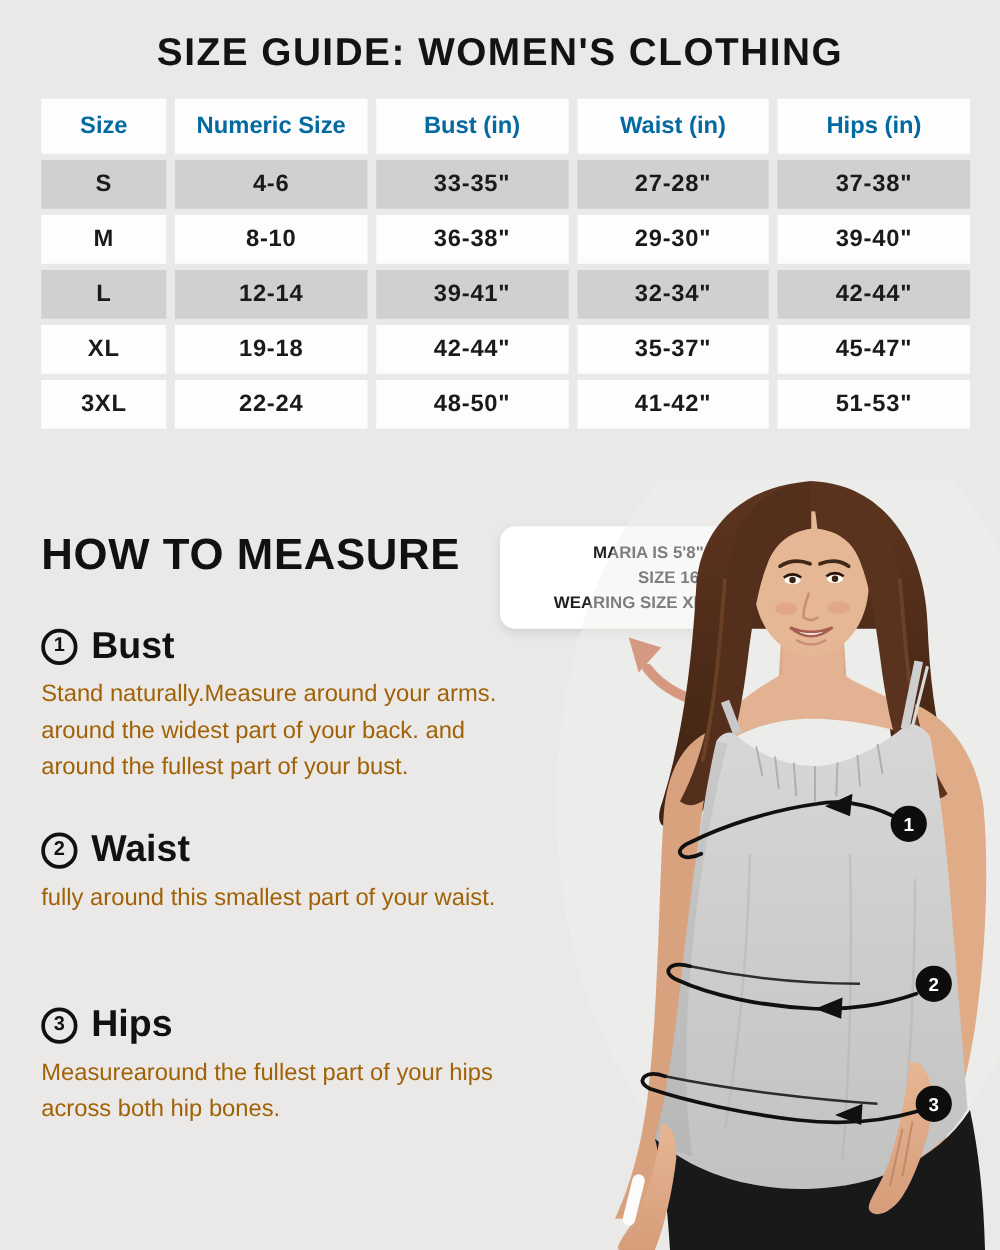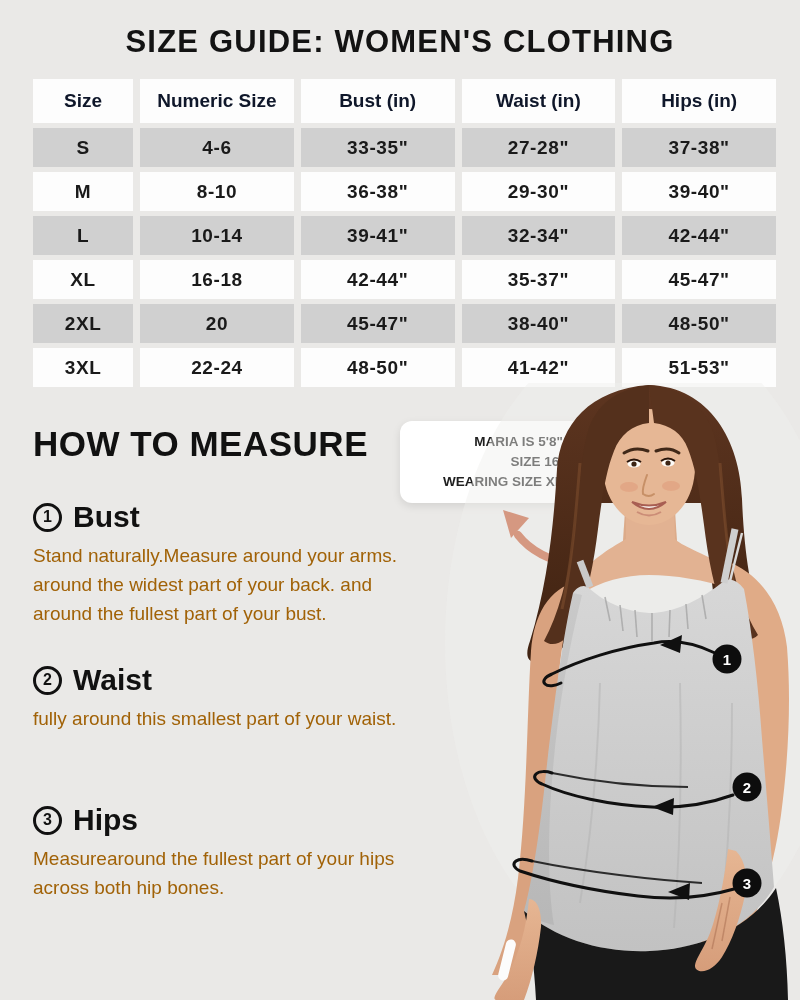--- a/index.html
+++ b/index.html
@@ -1,21 +1,21 @@
 <!DOCTYPE html>
 <html><head>
 <meta charset="utf-8">
 <style>
   html,body{margin:0;padding:0;width:800px;height:1000px;overflow:hidden;}
   body{background:#eae9e7;font-family:"Liberation Sans","DejaVu Sans",sans-serif;color:#141414;position:relative;}
   .page{position:absolute;inset:0;}
   .title{position:absolute;top:24px;left:0;width:800px;margin:0;text-align:center;
          font-size:31px;font-weight:800;letter-spacing:1.2px;color:#131313;}
   table.size-table{position:absolute;left:26px;top:74px;width:757px;border-collapse:separate;border-spacing:7px 5px;}
-  .size-table th{background:#fdfdfd;height:42px;font-size:19px;font-weight:700;text-align:center;vertical-align:middle;color:#0f172a;}
+  .size-table th{background:#fdfdfd;height:42px;font-size:19px;font-weight:700;text-align:center;vertical-align:middle;color:#0369a1;}
   .size-table td{background:#fdfdfd;height:37px;font-size:19px;font-weight:700;text-align:center;vertical-align:middle;letter-spacing:0.6px;color:#1a1a1a;}
   .size-table tr.gray td{background:#d0d0d0;}
   .size-table .c0{width:14%;}
   .size-table .c1,.size-table .c2,.size-table .c3,.size-table .c4{width:21.5%;}
   .htm{position:absolute;left:33px;top:424px;margin:0;font-size:35px;font-weight:800;letter-spacing:0.5px;color:#111;text-align:center;}
   .measure{position:absolute;left:33px;width:450px;}
   .measure.bust{top:501px;}
   .measure.waist{top:664px;}
   .measure.hips{top:804px;}
   .m-head{display:flex;align-items:center;gap:11px;height:32px;}
@@ -57,38 +57,31 @@
       </tr>
       <tr>
         <td>M</td>
         <td>8-10</td>
         <td>36-38"</td>
         <td>29-30"</td>
         <td>39-40"</td>
       </tr>
       <tr class="gray">
         <td>L</td>
-        <td>10-14</td>
+        <td>12-14</td>
         <td>39-41"</td>
         <td>32-34"</td>
         <td>42-44"</td>
       </tr>
       <tr>
         <td>XL</td>
-        <td>16-18</td>
+        <td>19-18</td>
         <td>42-44"</td>
         <td>35-37"</td>
         <td>45-47"</td>
-      </tr>
-      <tr class="gray">
-        <td>2XL</td>
-        <td>20</td>
-        <td>45-47"</td>
-        <td>38-40"</td>
-        <td>48-50"</td>
       </tr>
       <tr>
         <td>3XL</td>
         <td>22-24</td>
         <td>48-50"</td>
         <td>41-42"</td>
         <td>51-53"</td>
       </tr>
     </tbody>
   </table>

